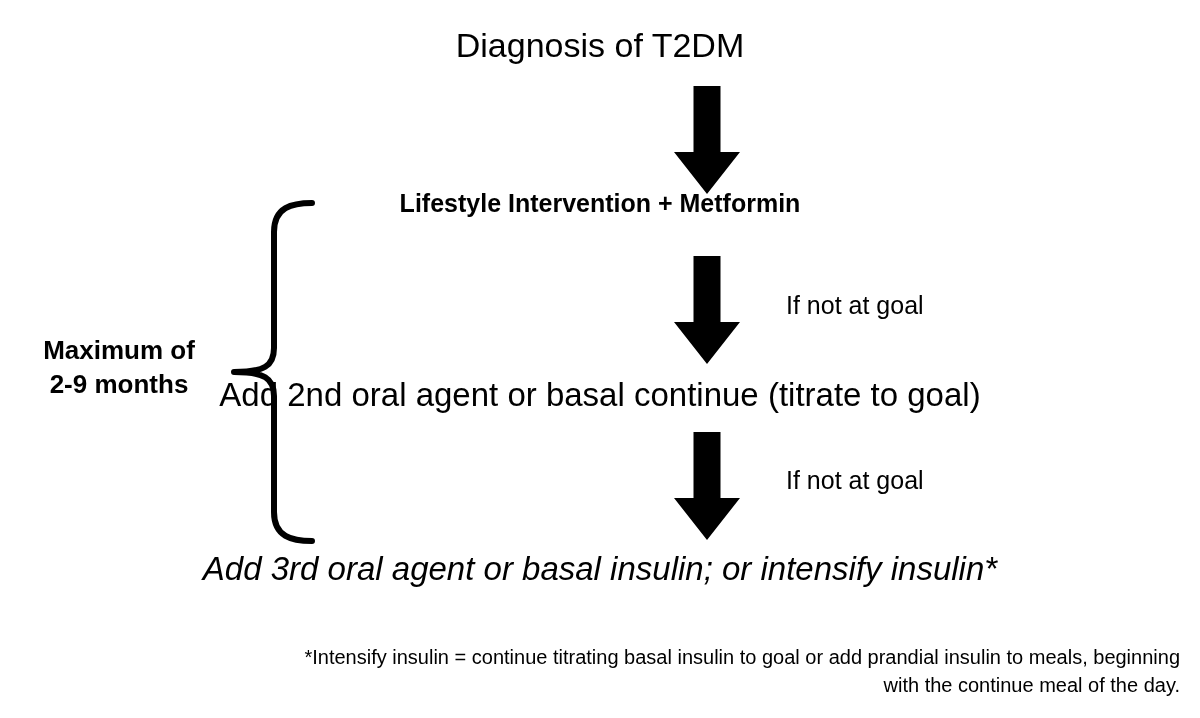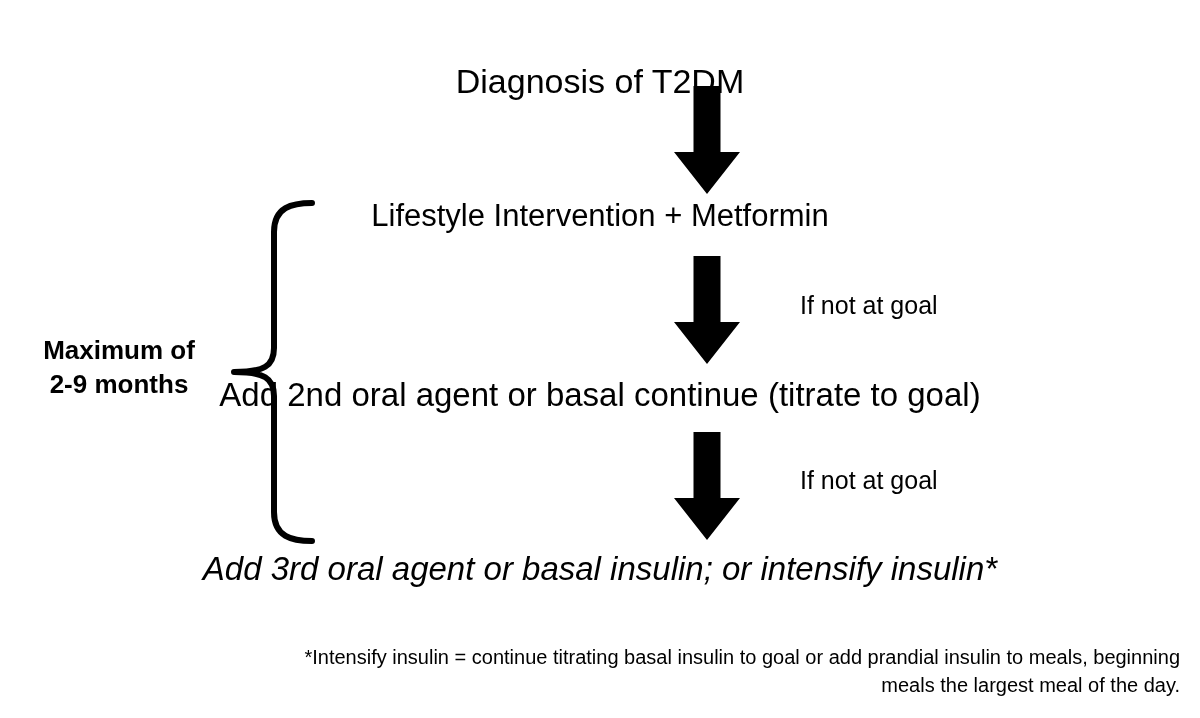--- a/index.html
+++ b/index.html
@@ -21,42 +21,41 @@
     text-align: center;
     white-space: nowrap;
     color: #000000;
     line-height: 1.15;
   }
 
   
   #step-diagnosis {
     left: 0; right: 0; top: 26px;
     font-size: 34px;
-    margin-top: 36px;
   }
   #step-lifestyle {
-    left: 0; right: 0; top: 198px;
-    font-size: 31px;
+    left: 0; right: 0; top: 189px;
+    font-size: 25px;
+    font-weight: bold;
   }
   #step-second-line {
     left: 0; right: 0; top: 376px;
     font-size: 33px;
   }
   #step-third-line {
     left: 0; right: 0; top: 550px;
     font-size: 33px;
     font-style: italic;
   }
 
   
   .side-label {
     position: absolute;
     font-size: 25px;
     white-space: nowrap;
-    margin-left: 14px;
   }
   #label-if-not-goal-1 { left: 786px; top: 291px; }
   #label-if-not-goal-2 { left: 786px; top: 466px; }
 
   
   #label-duration {
     position: absolute;
     left: 14px;
     top: 334px;
     width: 210px;
@@ -141,16 +140,16 @@
     </svg>
   </div>
 
   <div id="label-duration">
     <span>Maximum of</span>
     <span>2-9 months</span>
   </div>
 
   <div id="footnote">
     <span class="fn-line">*Intensify insulin = continue titrating basal insulin to goal or add prandial insulin to meals, beginning</span>
-    <span class="fn-line">meals the largest meal of the day.</span>
+    <span class="fn-line">with the continue meal of the day.</span>
   </div>
 
 </div>
 
 </body></html>

